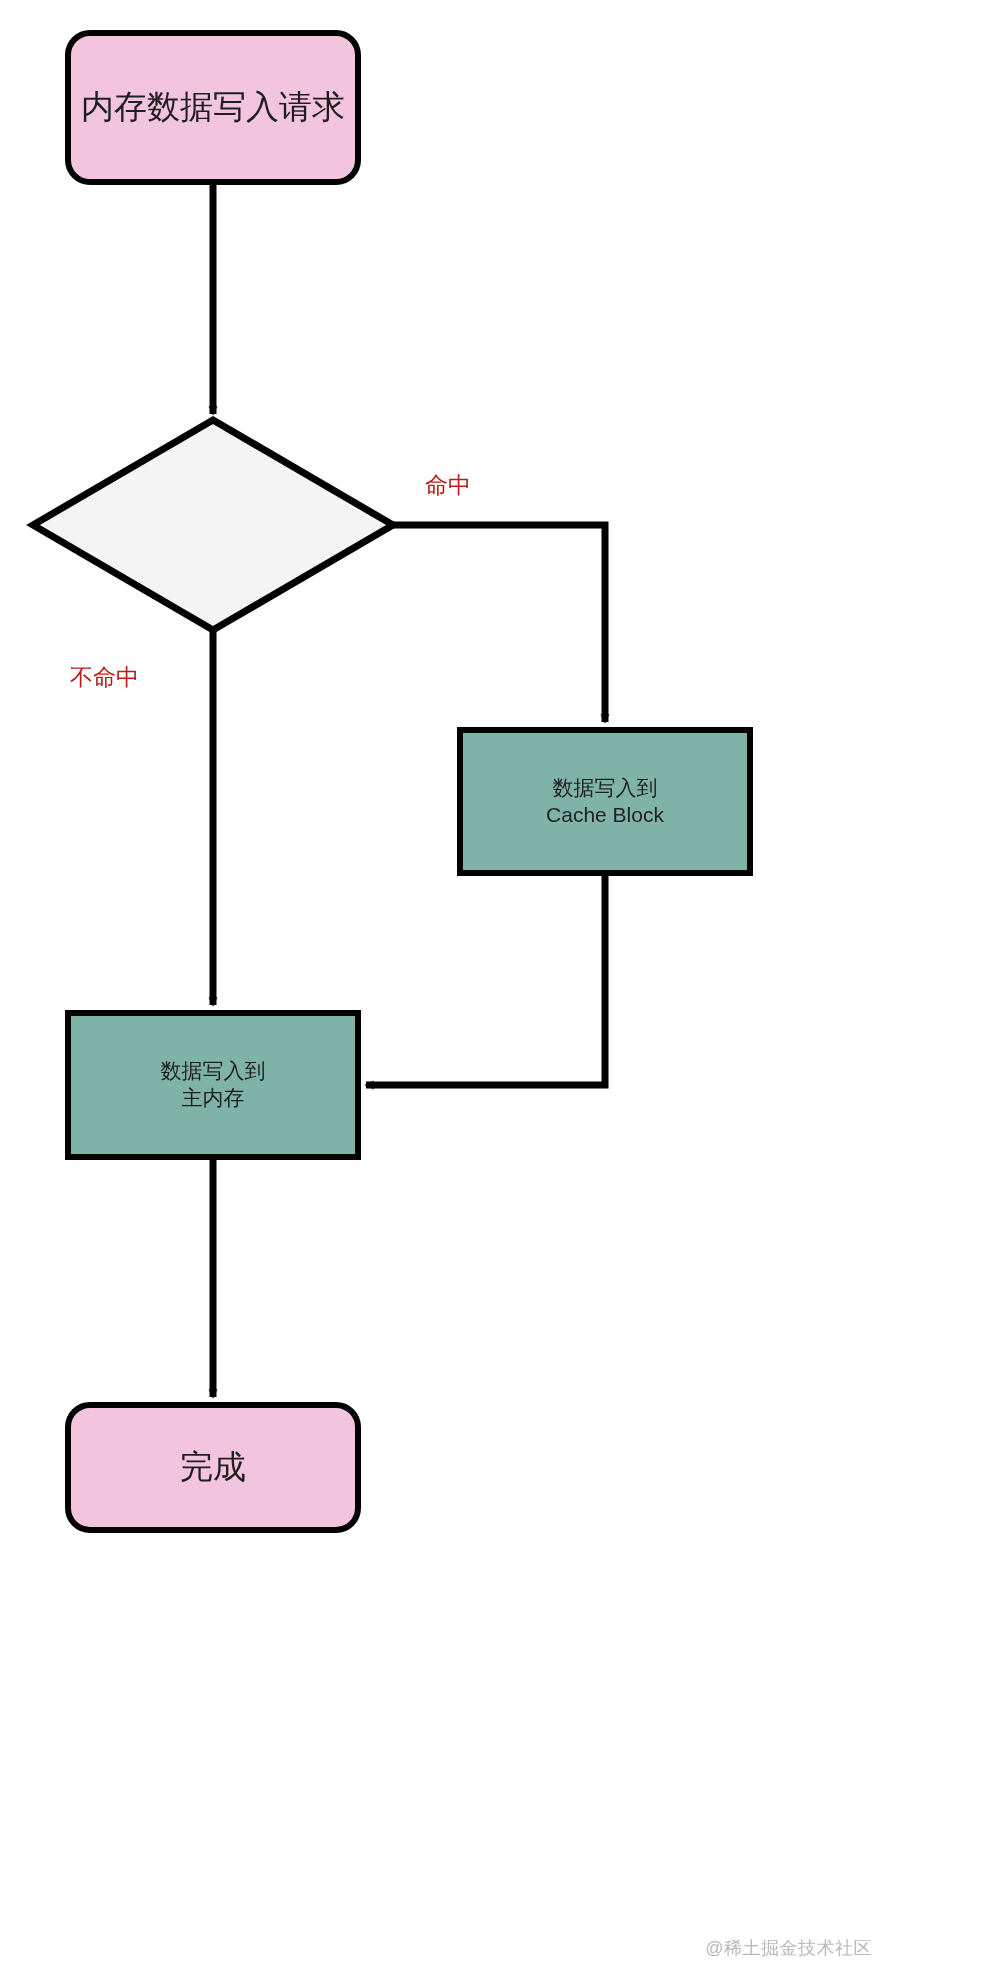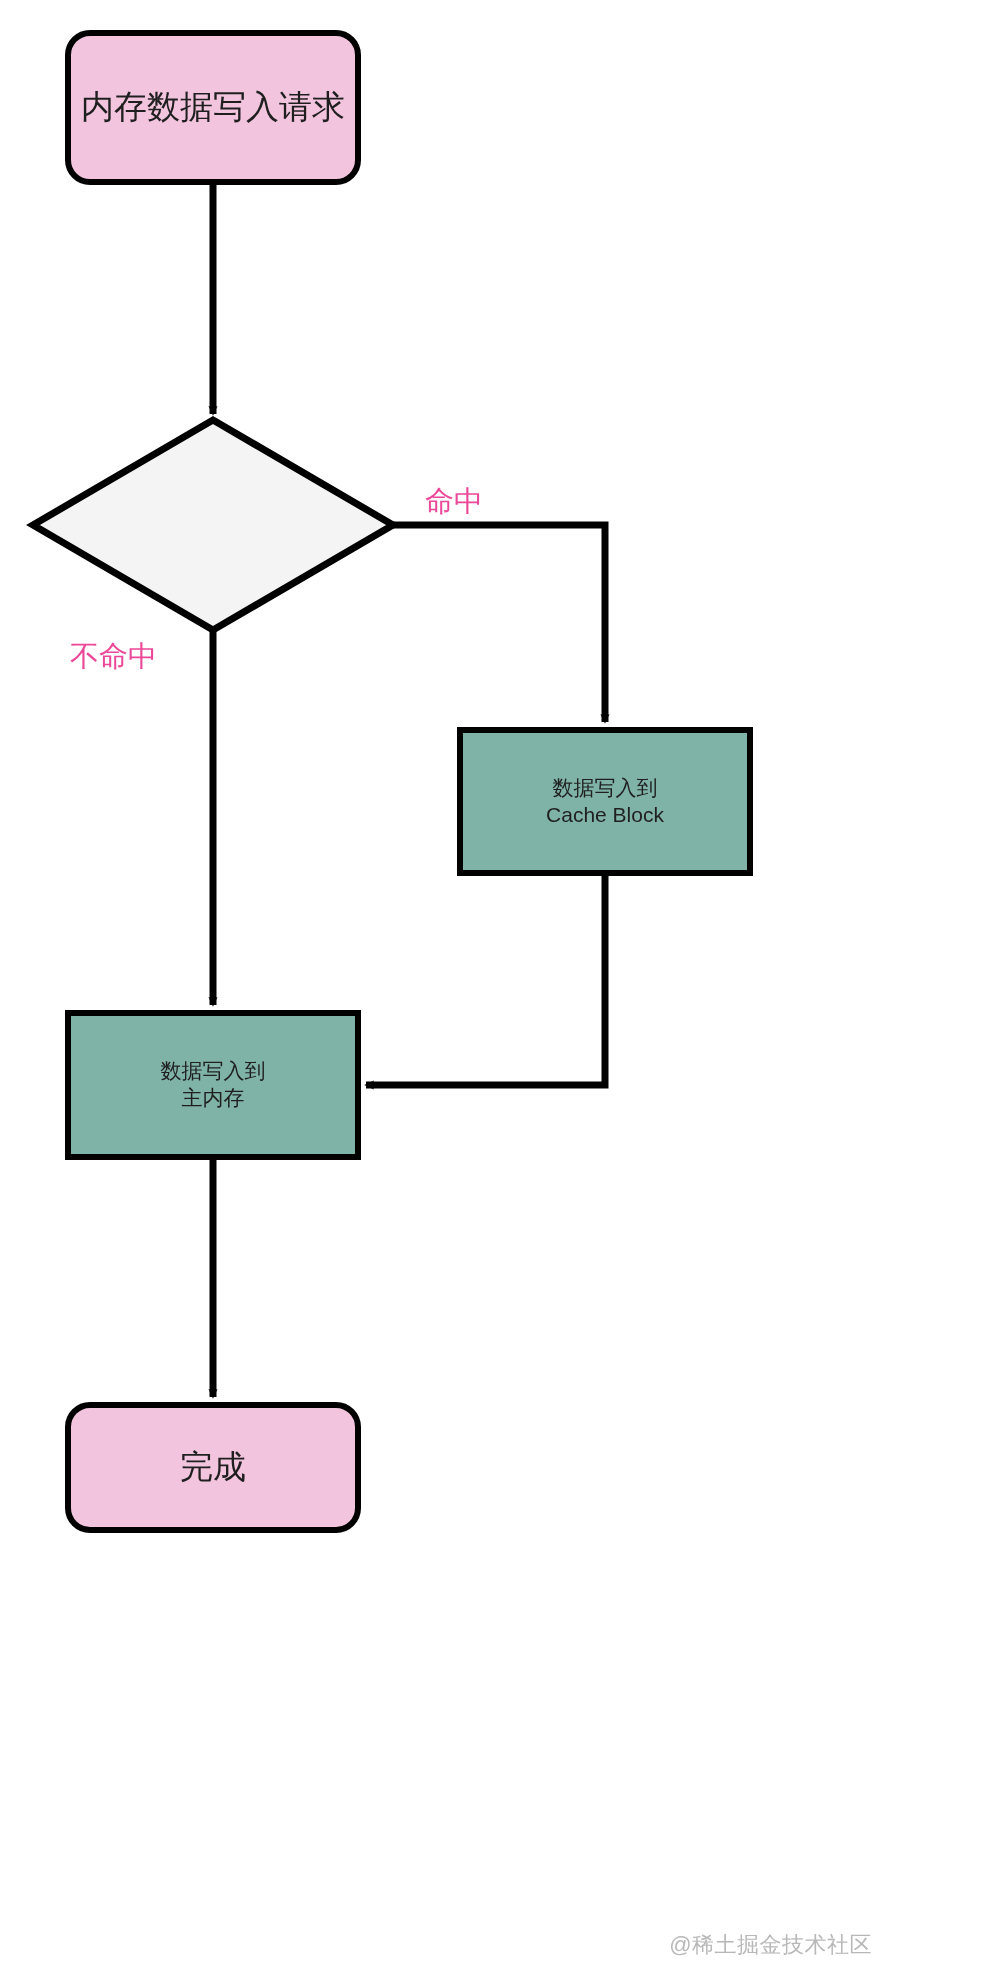--- a/index.html
+++ b/index.html
@@ -44,31 +44,30 @@
     color: #2b2b2b;
   }
   .label-process {
     font-size: 21px;
   }
   .label-end {
     font-size: 33px;
   }
   .edge-label {
     position: absolute;
-    font-size: 29px;
-    color: #ec4899;
+    font-size: 23px;
+    color: #b91c1c;
     background: transparent;
     white-space: nowrap;
-    margin-top: 12px;
   }
   .watermark {
     position: absolute;
     right: 24px;
     bottom: 20px;
-    font-size: 22px;
+    font-size: 18px;
     color: #b8b8b8;
     letter-spacing: 0.5px;
     white-space: nowrap;
   }
 </style>
 </head>
 <body>
 
 <div id="canvas">
 
@@ -106,17 +105,17 @@
   <div class="node-label label-process" style="left:460px; top:730px; width:290px; height:143px;">数据写入到
 Cache Block</div>
 
   <div class="node-label label-process" style="left:68px; top:1013px; width:290px; height:144px;">数据写入到
 主内存</div>
 
   <div class="node-label label-end" style="left:68px; top:1405px; width:290px; height:125px;">完成</div>
 
   <div class="edge-label" style="left:425px; top:470px;">命中</div>
 
-  <div class="edge-label" style="left:70px; top:625px;">不命中</div>
+  <div class="edge-label" style="left:70px; top:662px;">不命中</div>
 
   <div class="watermark">@稀土掘金技术社区</div>
 
 </div>
 
 </body></html>

